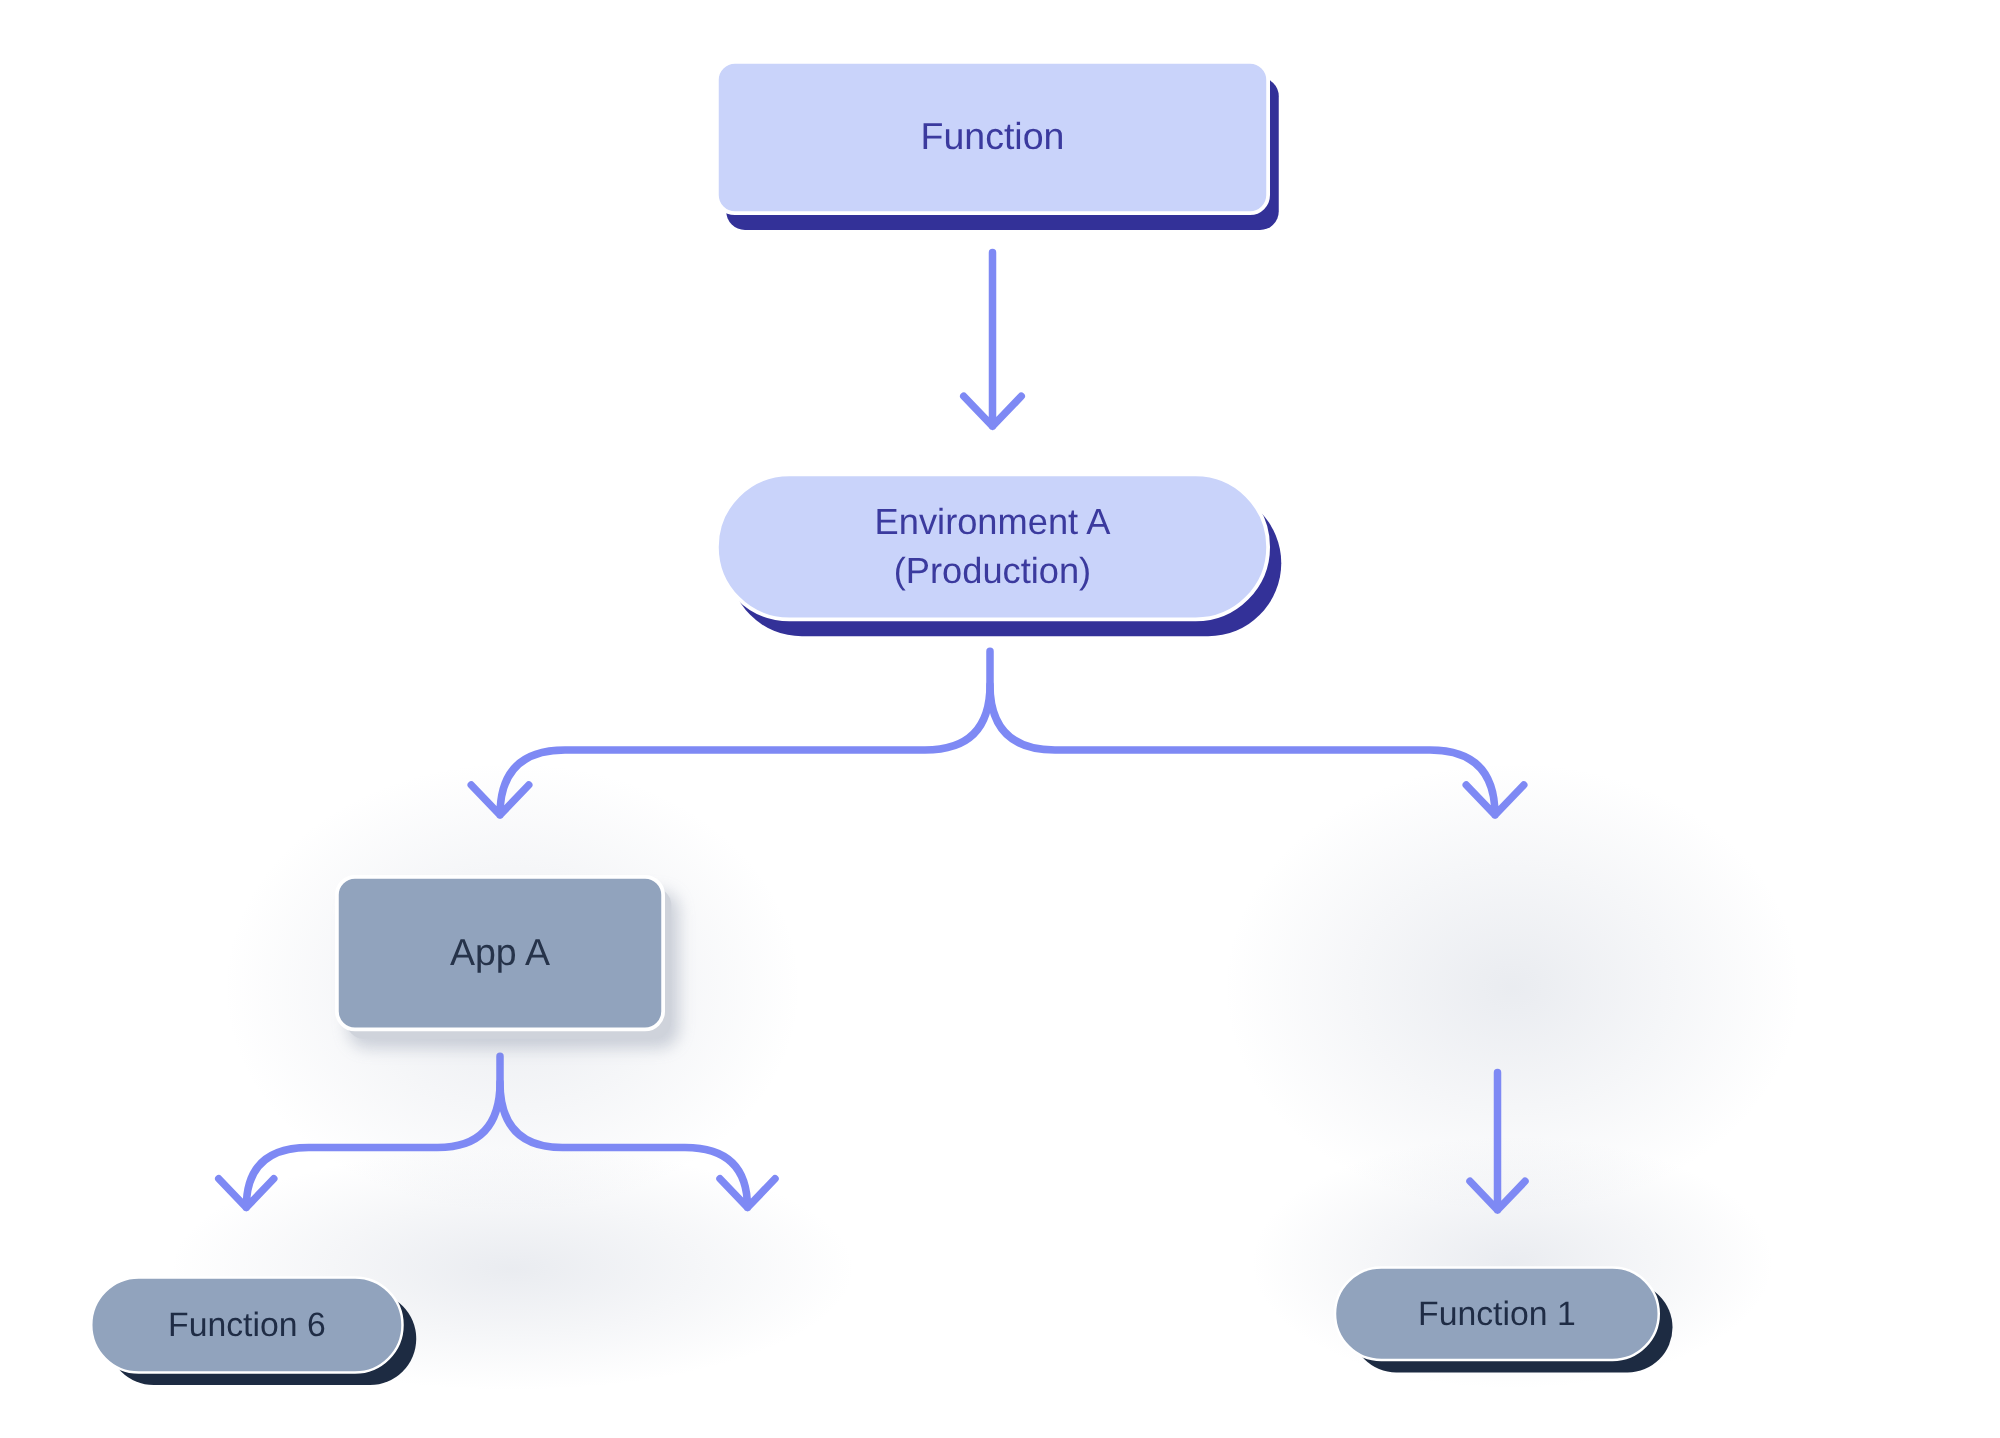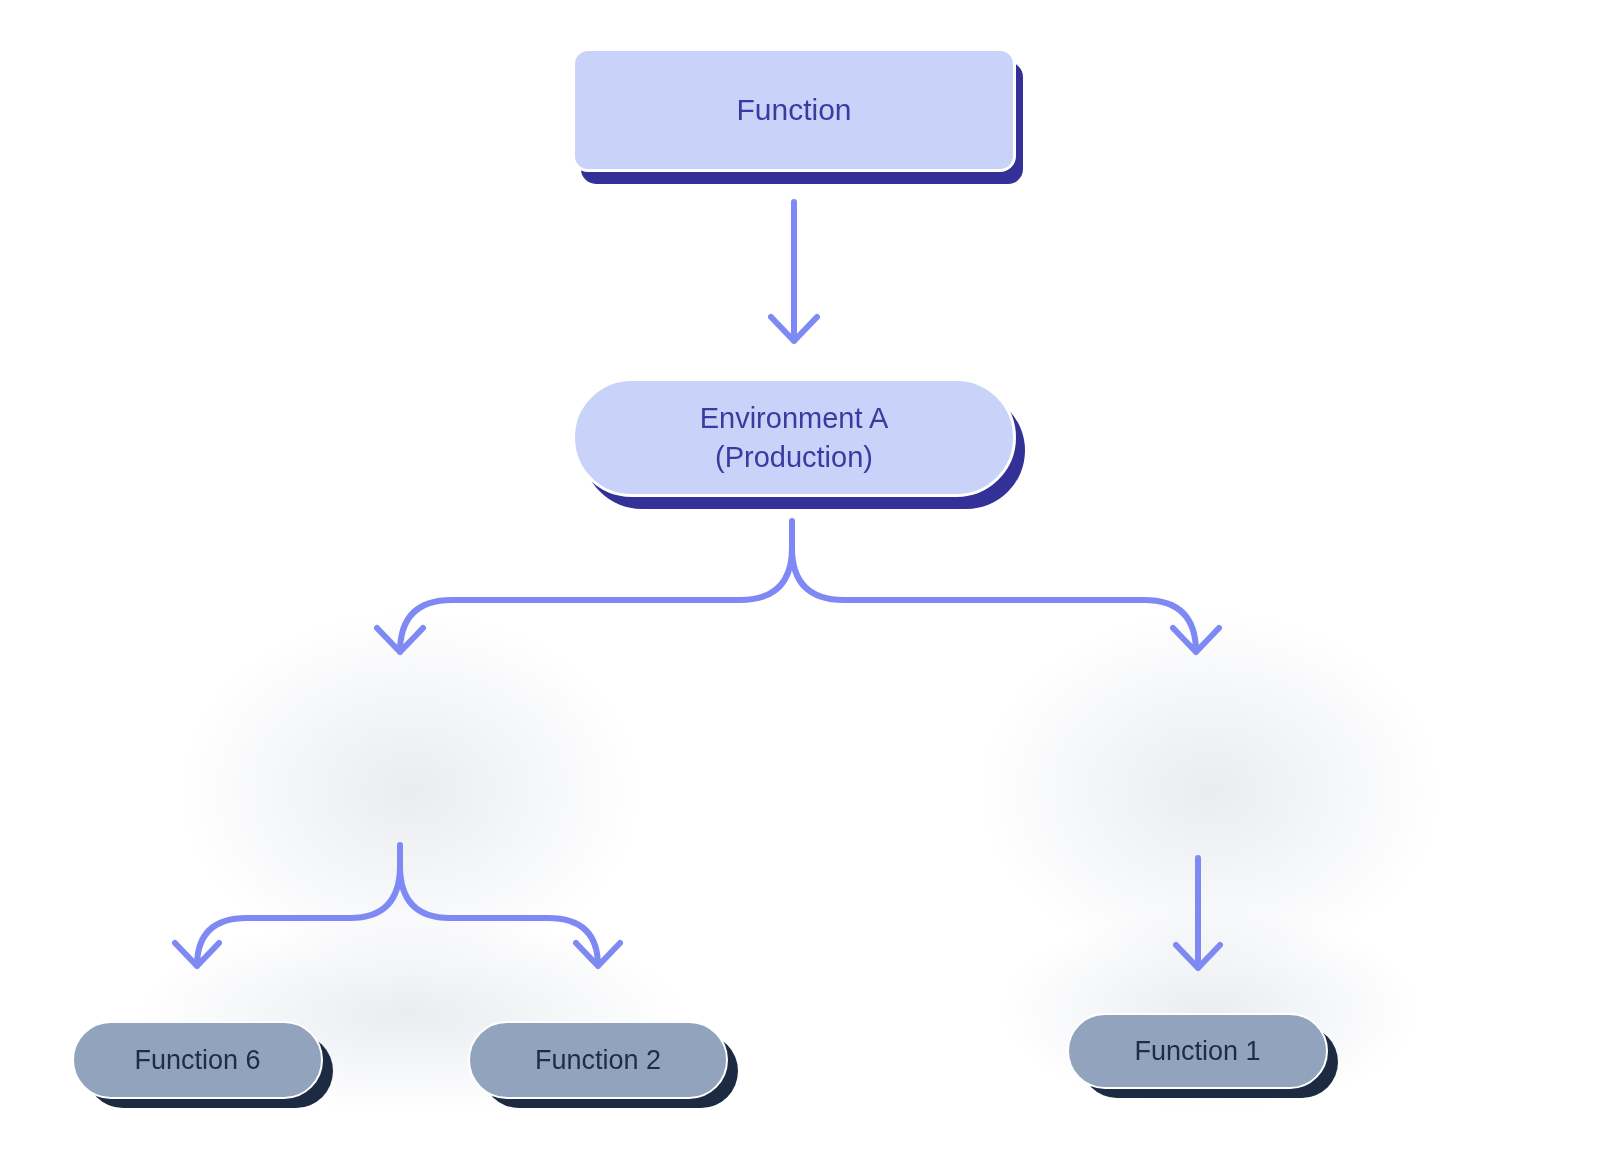--- a/index.html
+++ b/index.html
@@ -99,27 +99,27 @@
     <span>Function</span>
   </div>
 
   <div class="node indigo pill" style="left:572px; top:378px; width:444px; height:119px;">
     <div>
       <span style="display:block">Environment A</span>
       <span style="display:block">(Production)</span>
     </div>
   </div>
 
+  <div class="node gray" style="left:268px; top:700px; width:264px; height:125px;">
+    <span>App A</span>
+  </div>
 
 
   <div class="node fn" style="left:72px; top:1021px; width:251px; height:78px;">
     <span>Function 6</span>
   </div>
 
-  <div class="node fn" style="left:468px; top:1021px; width:260px; height:78px;">
-    <span>Function 2</span>
-  </div>
 
   <div class="node fn" style="left:1067px; top:1013px; width:261px; height:76px;">
     <span>Function 1</span>
   </div>
 
 </div>
 
 </body></html>

